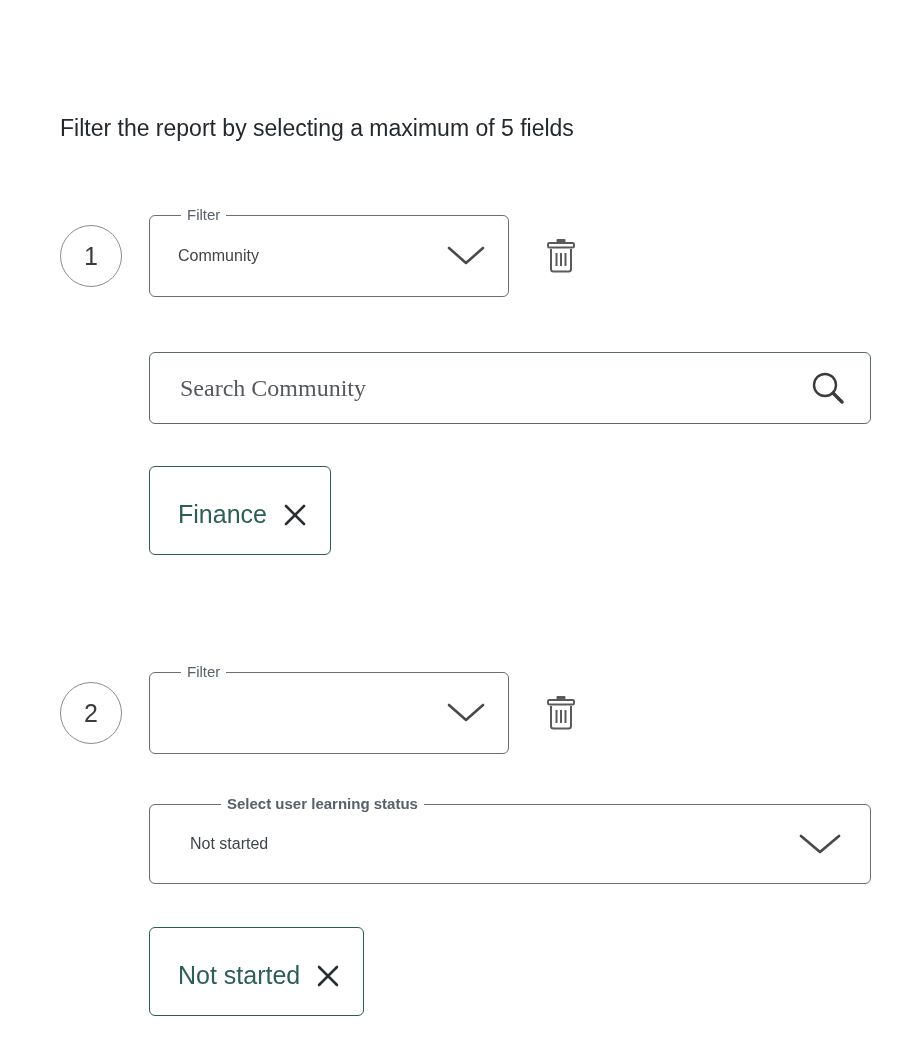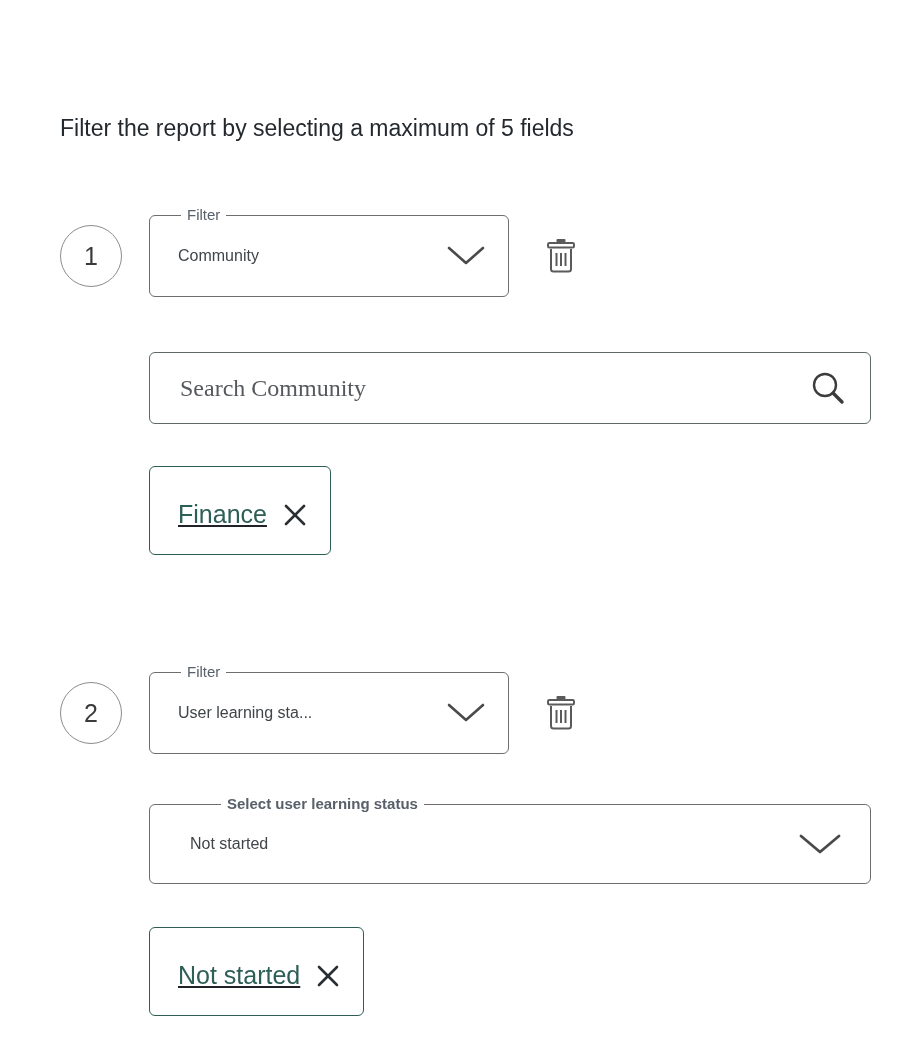--- a/index.html
+++ b/index.html
@@ -163,21 +163,20 @@
     position: absolute;
     box-sizing: border-box;
     display: inline-flex;
     align-items: center;
     gap: 15px;
     height: 89px;
     padding: 8px 22px 0 28px;
     border: 1px solid #2f5d55;
     border-radius: 6px;
     background: #ffffff;
-    text-decoration: underline;
   }
   .chip .chip-label {
     font-size: 25px;
     color: #2e5f56;
     white-space: nowrap;
   }
   .chip .chip-close {
     font-size: 25px;
     line-height: 1;
     color: #2a2f33;
@@ -259,21 +258,20 @@
       </span>
     </div>
   </div>
 
   <div class="filter-group g2">
 
     <div class="index-badge">2</div>
 
     <div class="field select-small">
       <span class="legend">Filter</span>
-      <span class="value">User learning sta...</span>
       <span class="chev">
         <svg width="40" height="24" viewBox="0 0 40 24">
           <path d="M3 4 L20 19 L37 4" fill="none" stroke="#4a4a4a" stroke-width="2.6" stroke-linecap="round" stroke-linejoin="round"></path>
         </svg>
       </span>
     </div>
 
     <div class="trash-btn">
       <span>
         <svg width="32" height="38" viewBox="0 0 32 38">

